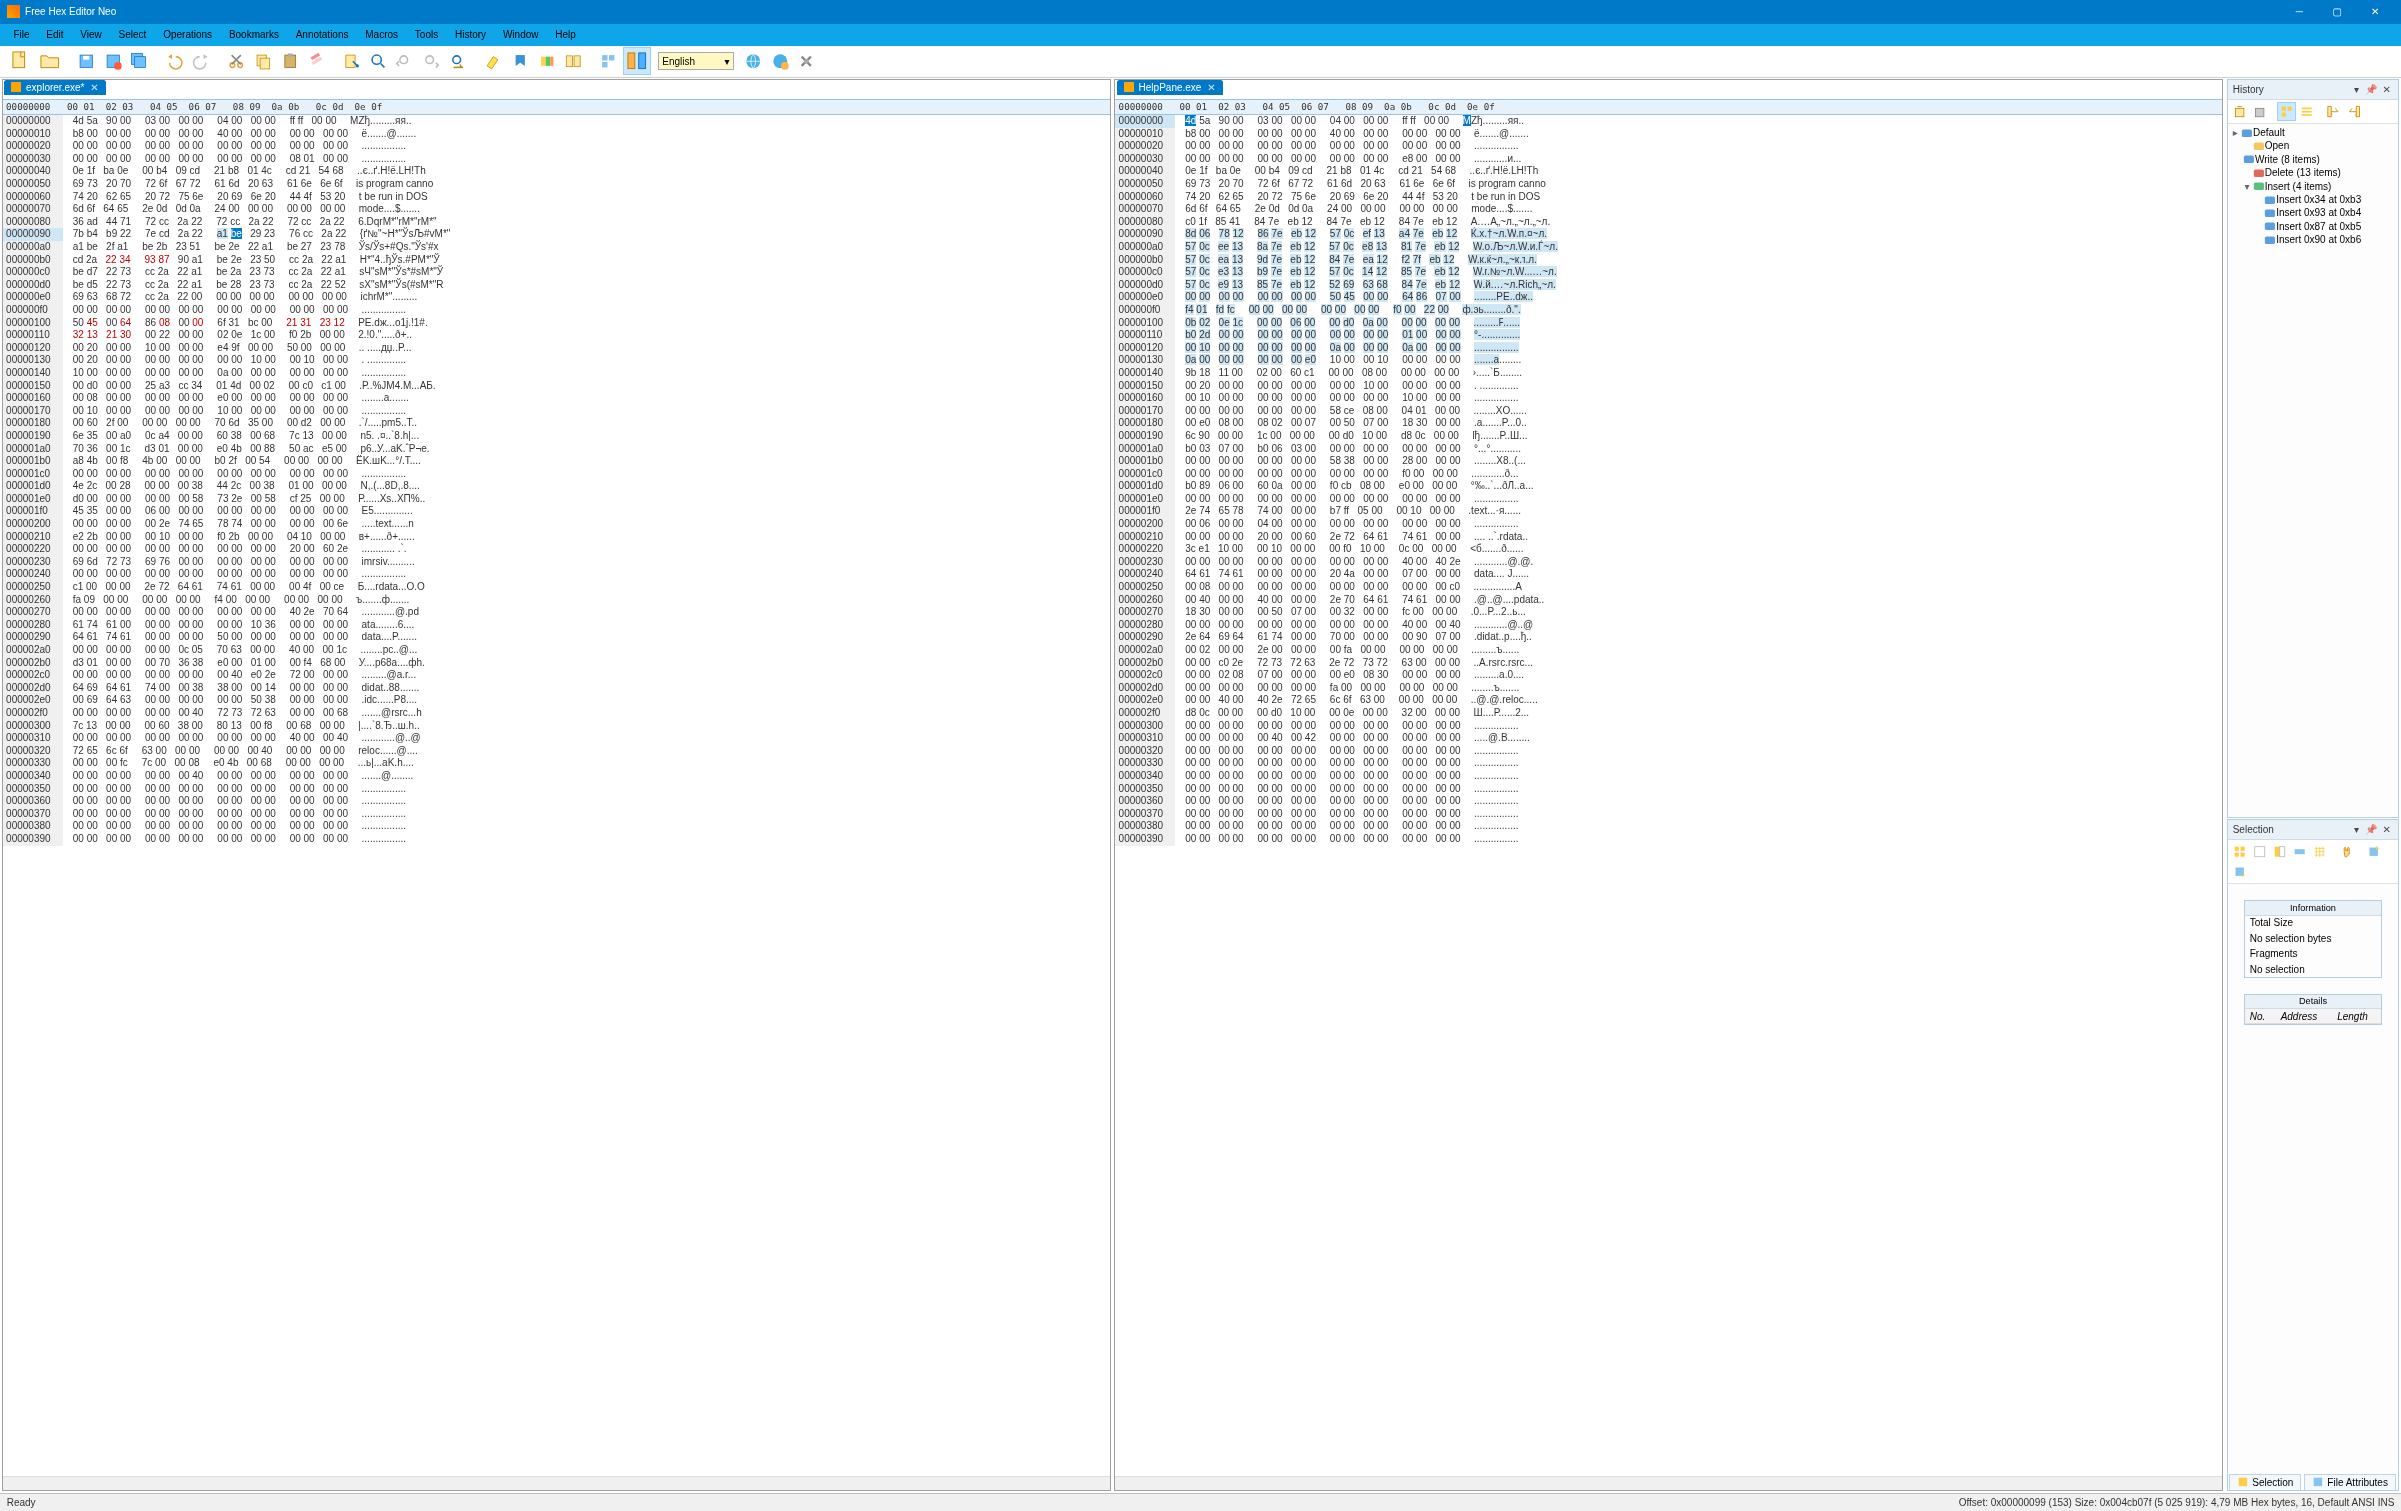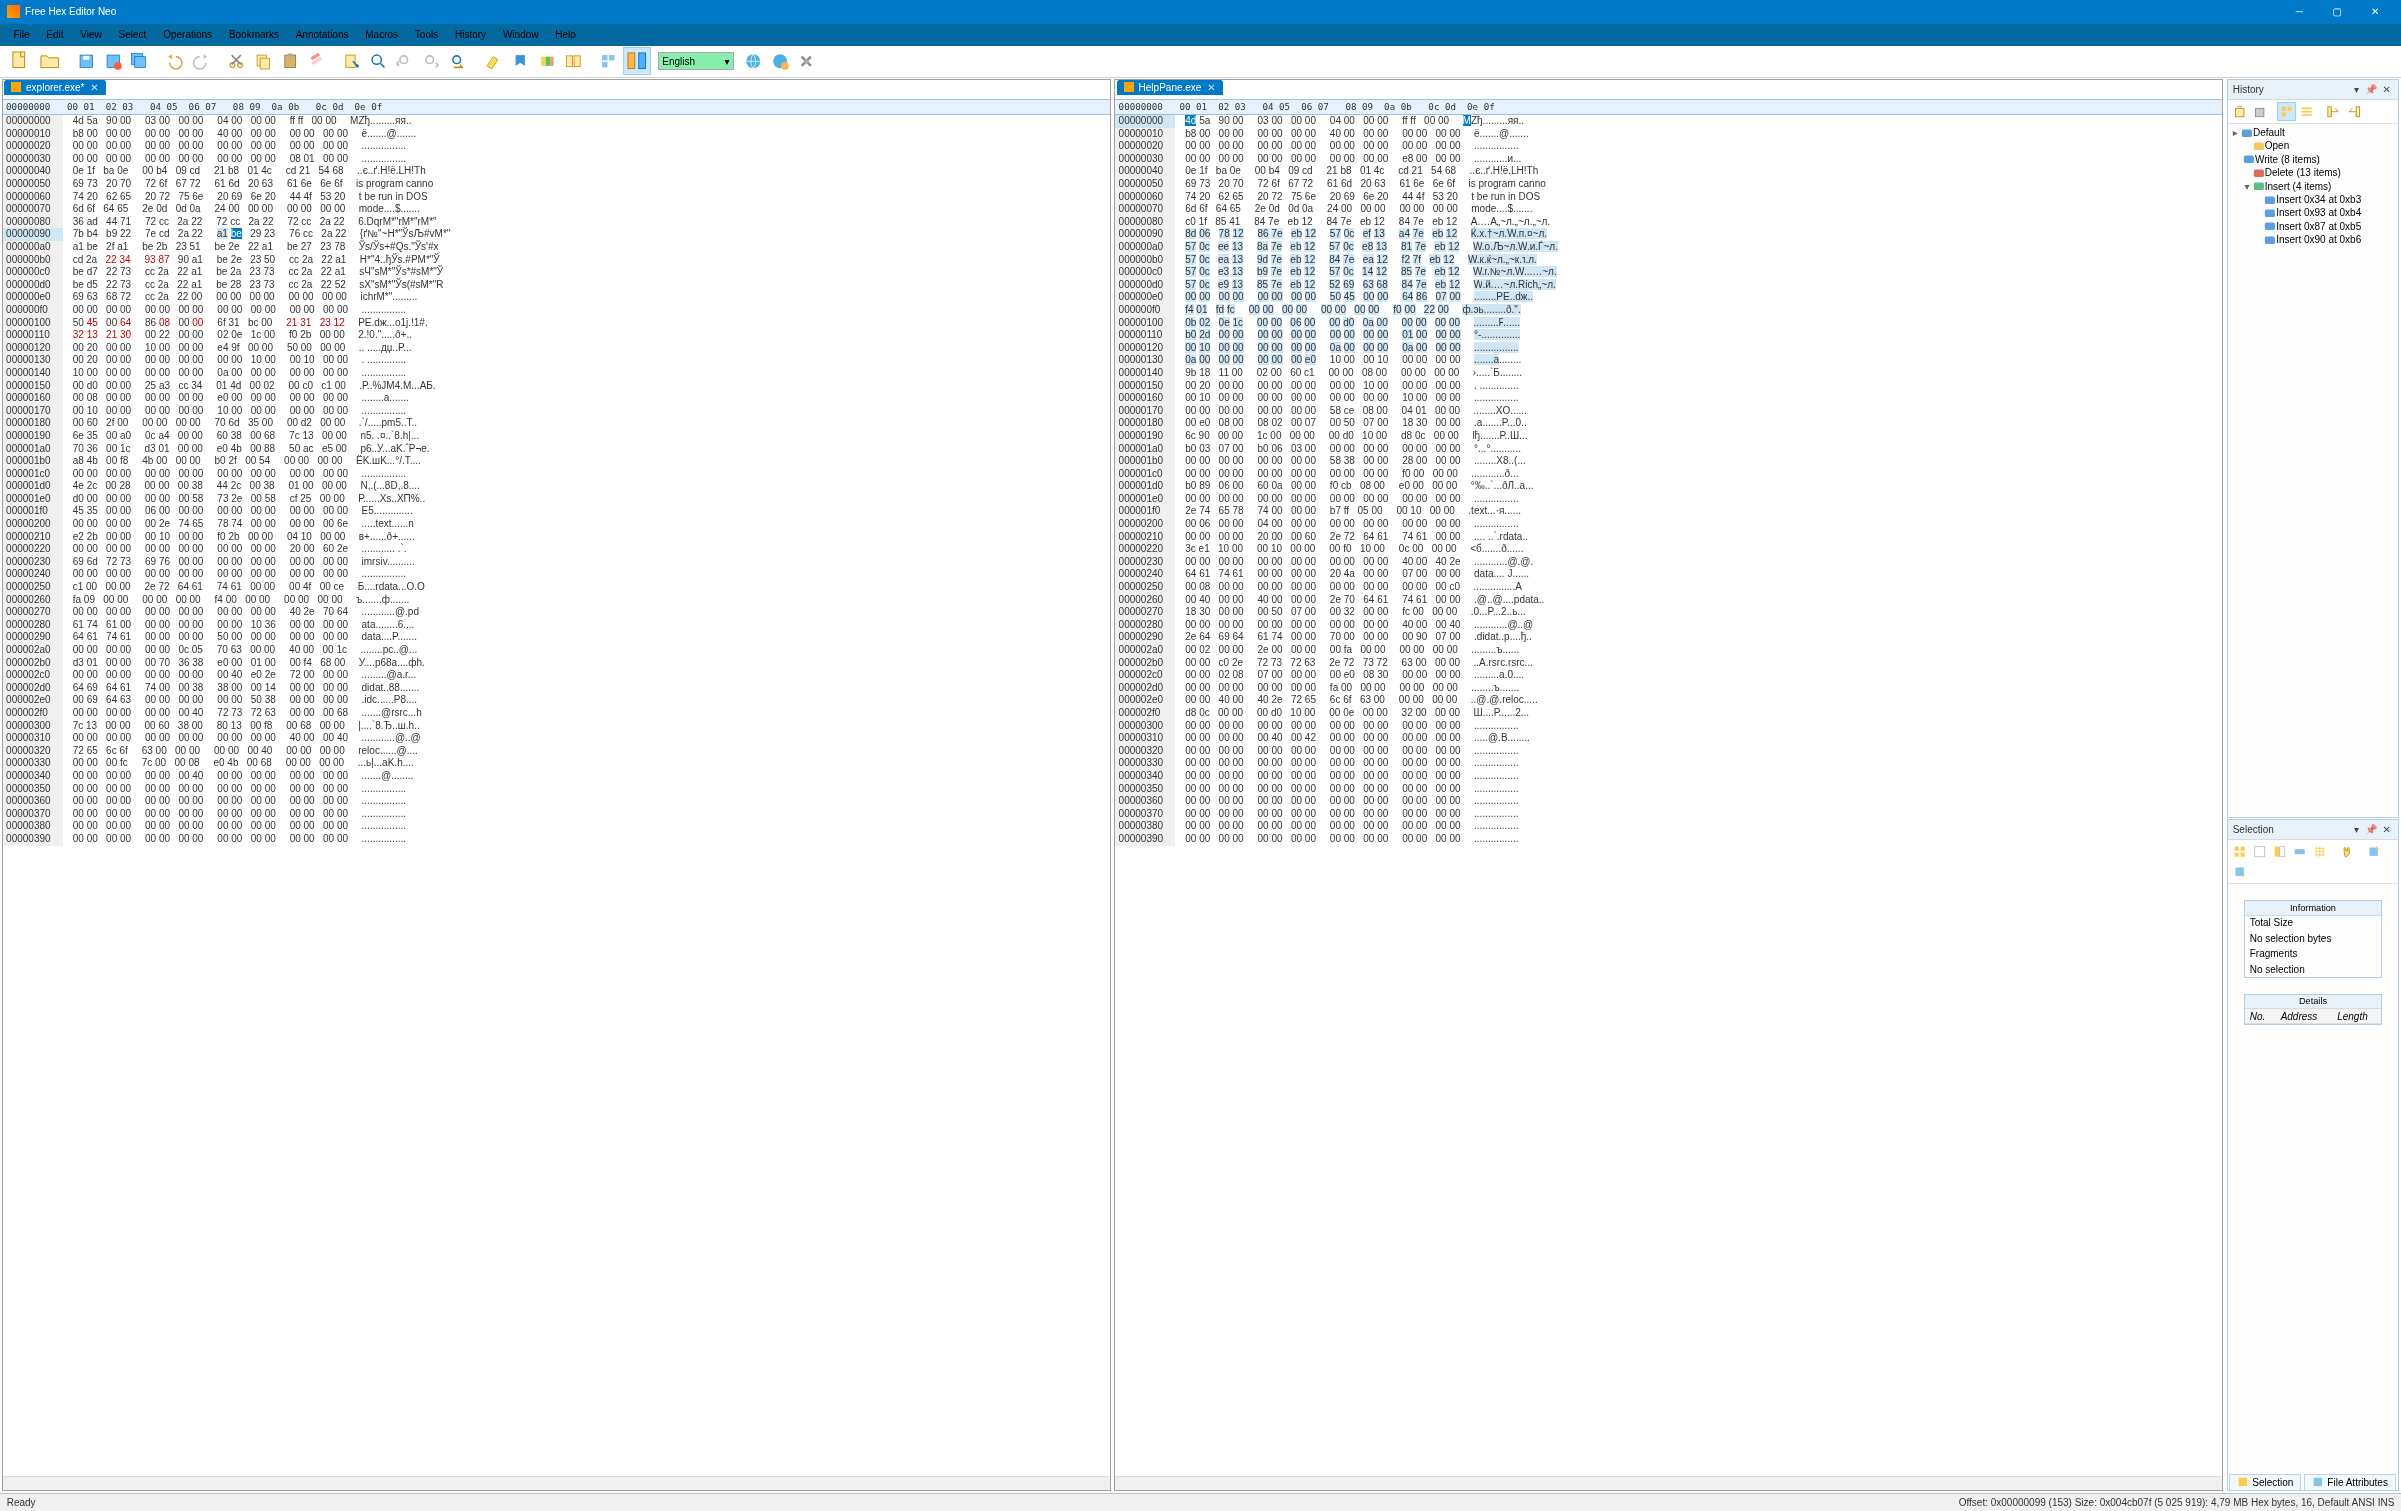--- a/index.html
+++ b/index.html
@@ -2,29 +2,29 @@
 <html><head>
 <meta charset="utf-8">
 <style>
 * { margin: 0; padding: 0; box-sizing: border-box; font-family: "Segoe UI", Tahoma, sans-serif; font-size: 10px; }
 body { background: #fff; overflow: hidden; }
 .window { display: flex; flex-direction: column; height: 100vh; }
 .titlebar { background: #0079c8; color: #fff; height: 23.5px; display: flex; align-items: center; padding: 0 6.7px; }
 .titlebar .icon { width: 13.4px; height: 13.4px; margin-right: 5px; background: linear-gradient(45deg,#ffa500,#ff6a00); }
 .titlebar .spacer { flex: 1; }
 .titlebar .winbtn { width: 38px; height: 23.5px; display:flex;align-items:center;justify-content:center; color:#fff;}
-.menubar { background: #0369a1; height: 22px; display: flex; align-items: center; padding: 0 5px; border-bottom: 0; }
+.menubar { background: #0ea5e9; height: 22px; display: flex; align-items: center; padding: 0 5px; border-bottom: 0; }
 .menubar .mitem { padding: 3.4px 8.4px; cursor: default; }
 .toolbar { background: #fff; height: 32px; display: flex; align-items: center; padding: 1.7px 5px; gap:1.7px; border-bottom:0.8px solid #d0d0d0;}
 .tbtn { width: 25px; height: 25px; display: flex; align-items: center; justify-content: center; border: 0.8px solid transparent; }
 .tbtn svg { width: 18.5px; height: 18.5px; }
 .tbtn-lg { width:28.5px;height:28.5px;}
 .tbtn-lg svg{width:23.5px;height:23.5px;}
 .tbtn.active{background:#cce8ff;border:0.8px solid #99d1ff;}
-.langsel{margin:4px 5px;border:0.8px solid #aaa;height:18.5px;width:76px;padding:0 3.4px;display:flex;align-items:center;justify-content:space-between;background:#86efac;}
+.langsel{margin:4px 5px;border:0.8px solid #aaa;height:18.5px;width:76px;padding:0 3.4px;display:flex;align-items:center;justify-content:space-between;background:#fef9c3;}
 .content { flex: 1; display: flex; overflow:hidden;}
 .leftpane{flex:1;display:flex;gap:3.4px;padding:1.7px;overflow:hidden;}
 .hexpane{flex:1;display:flex;flex-direction:column;border:0.8px solid #a0a0a0;min-width:0;}
 .tabstrip{height:18.5px;background:#fff;display:flex;align-items:flex-start;padding-left:1.7px;}
 .tab{background:#0079c8;color:#fff;padding:1.7px 6.7px;display:flex;align-items:center;gap:5px;font-size:9.2px;border-top-left-radius:2.5px;border-top-right-radius:2.5px;}
 .tab .ticon{width:10px;height:10px;background:#ffa500;}
 .tab .close{width:10px;height:10px;display:flex;align-items:center;justify-content:center;opacity:.8;}
 .hexhdr{background:#e5f1fb;border-top:0.8px solid #99c2e8;border-bottom:0.8px solid #99c2e8;padding:1.7px 3.4px;font-family:Consolas,monospace;font-size:9.2px;white-space:pre;color:#333;}
 .hexbody{flex:1;overflow:auto;font-family:Consolas,monospace;font-size:9.2px;background:#fff;}
 .hexrow{display:flex;white-space:pre;height:12.6px;line-height:12.6px;}

